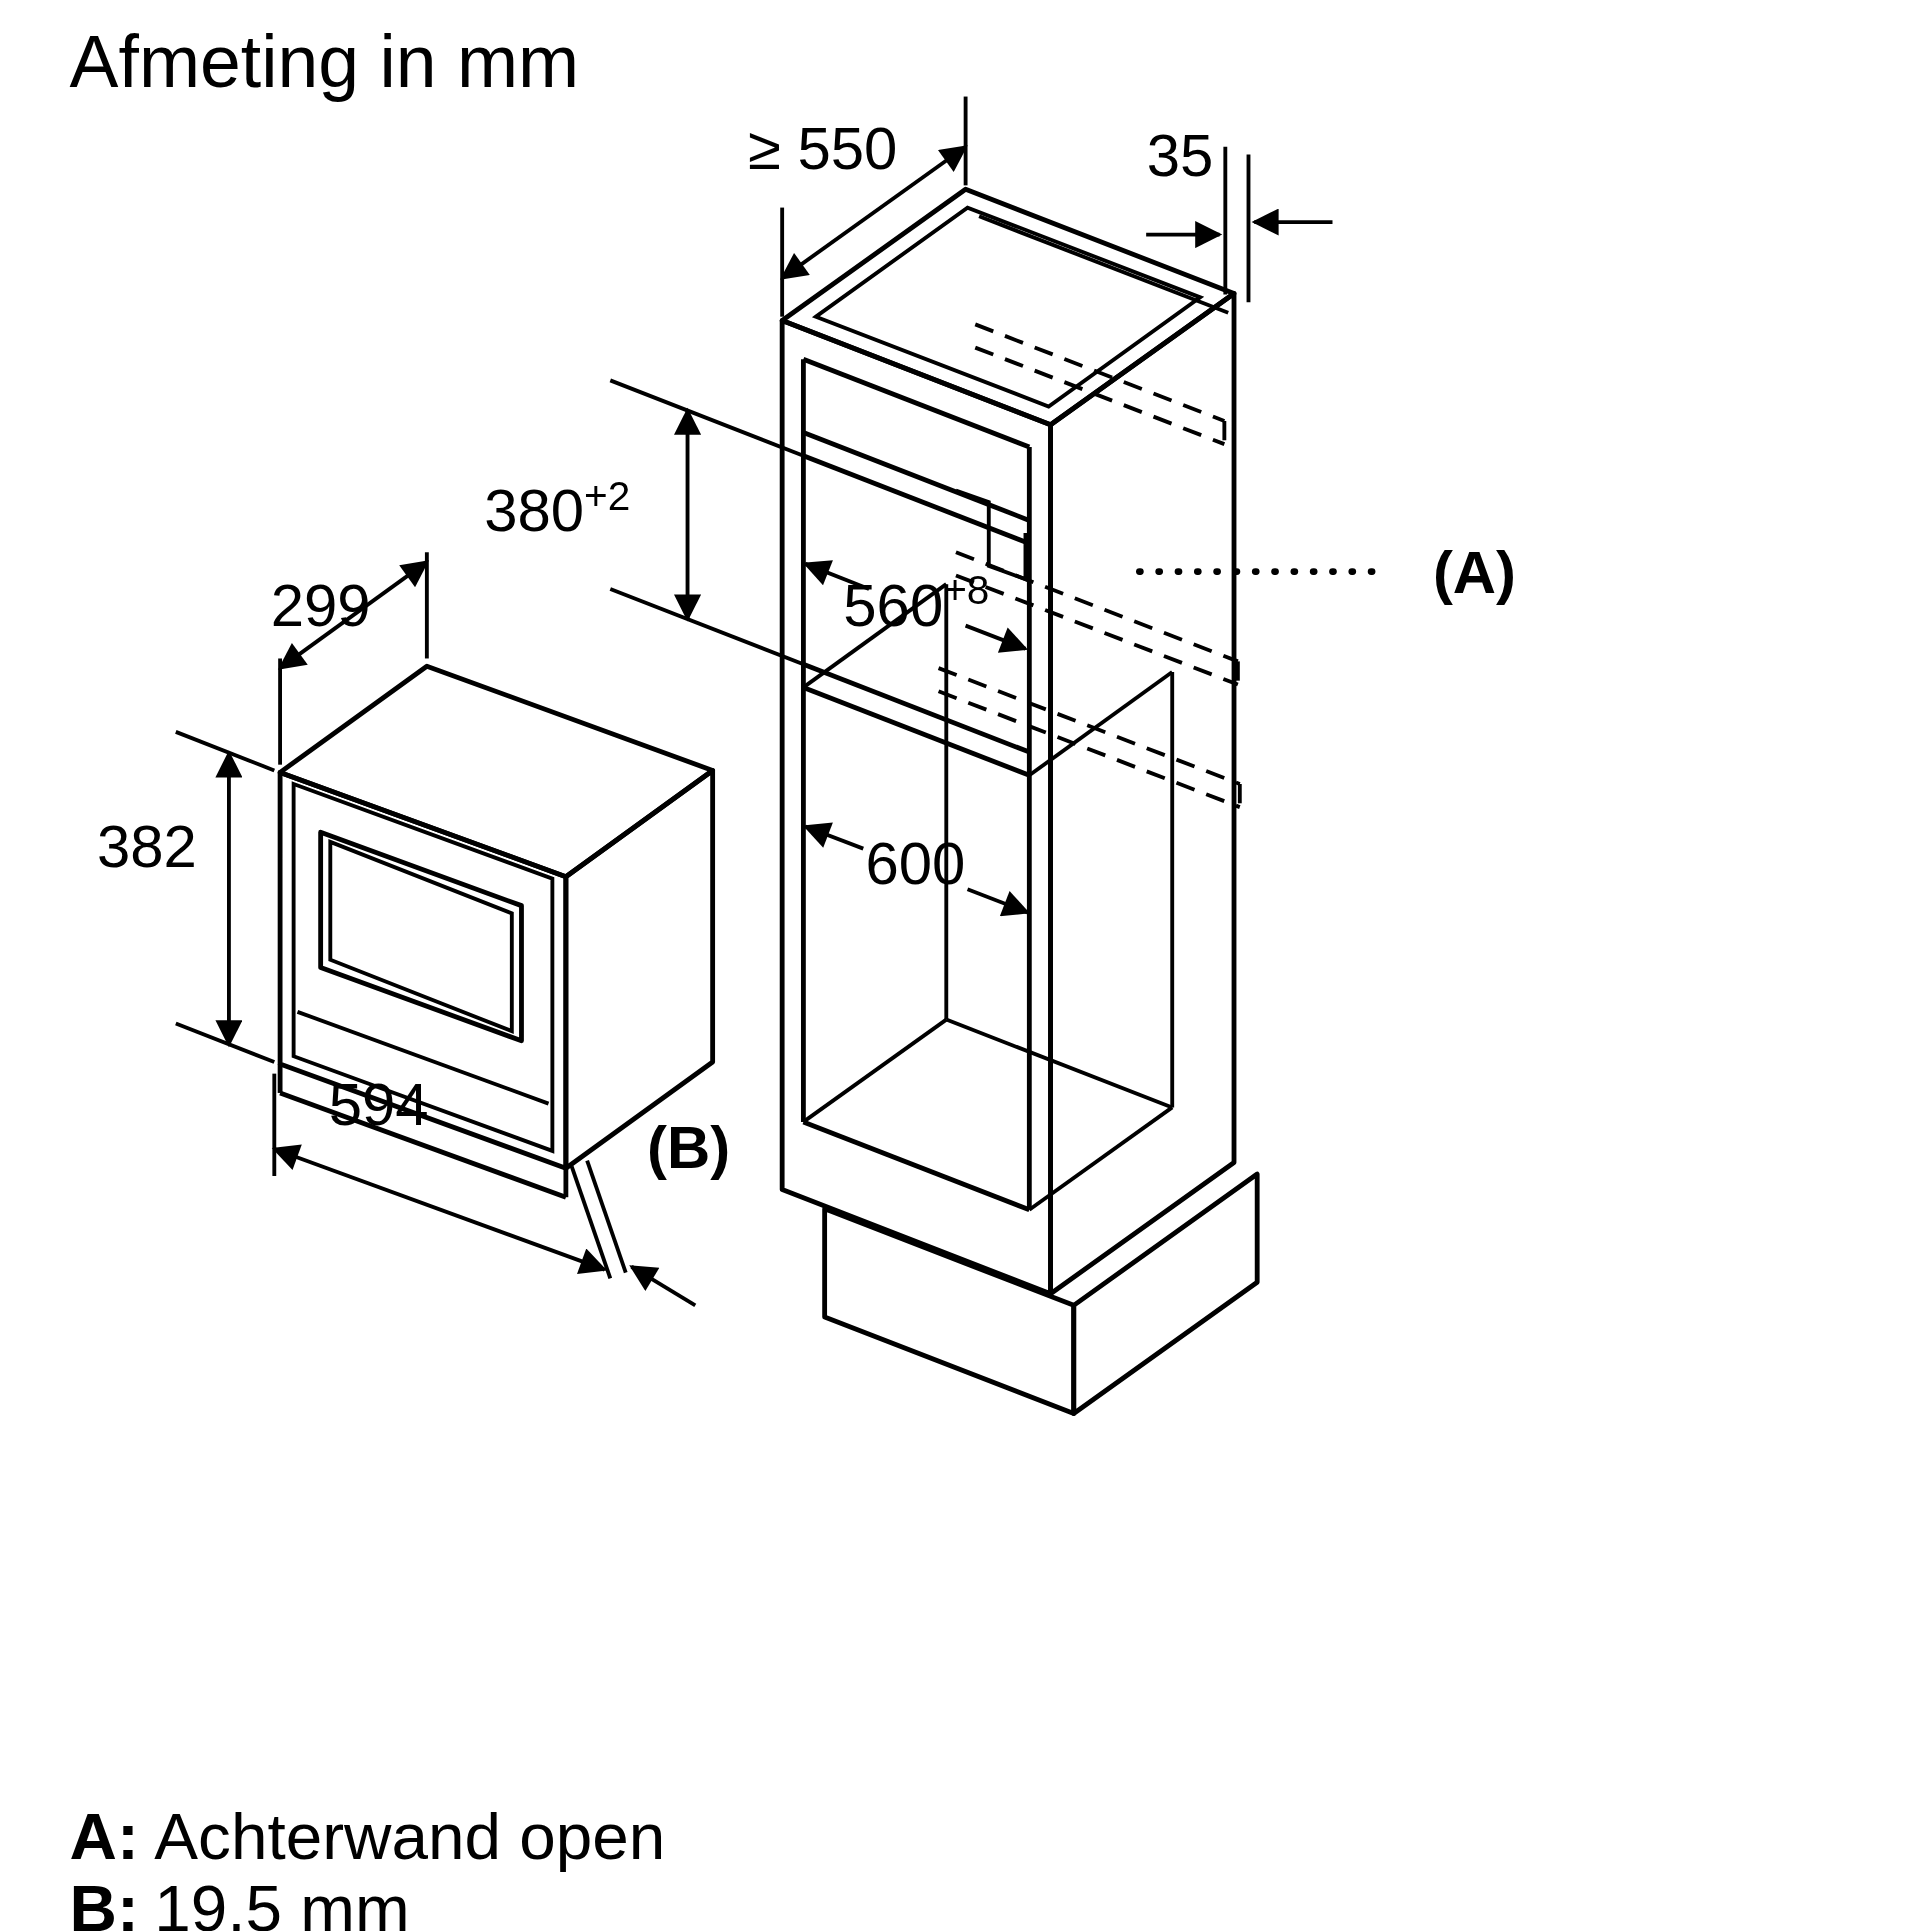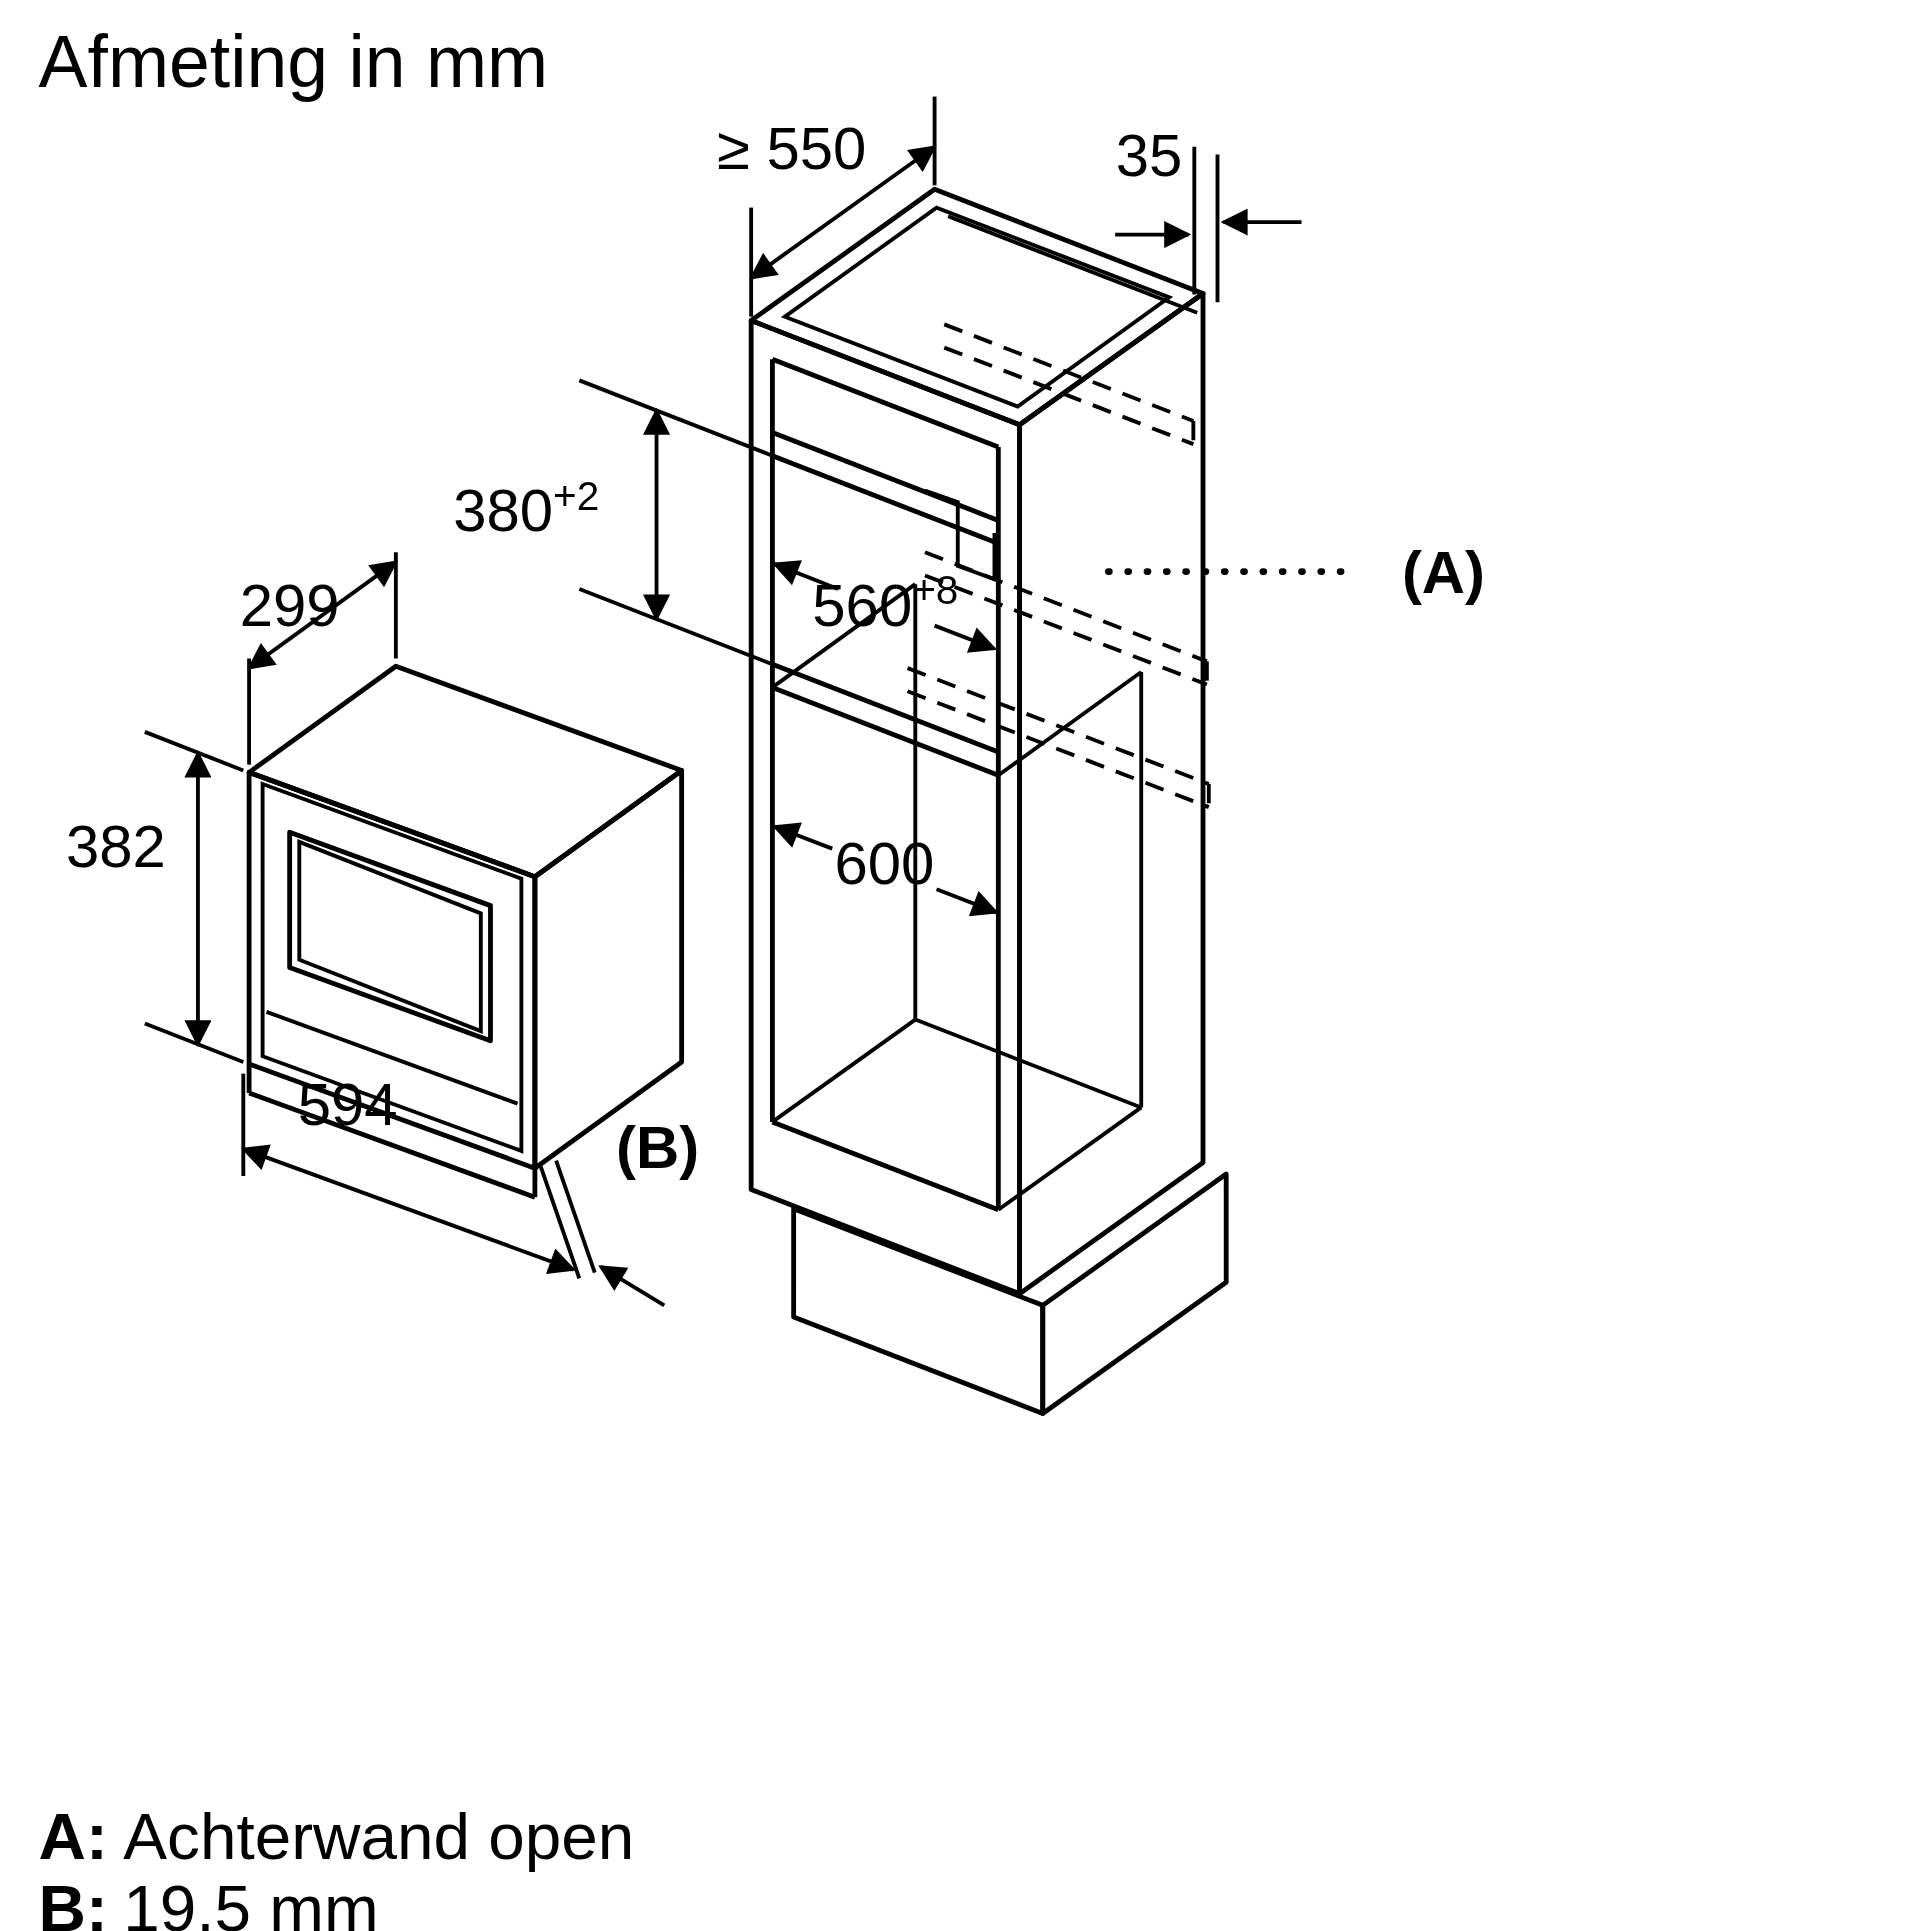--- a/index.html
+++ b/index.html
@@ -1,16 +1,16 @@
 <!DOCTYPE html>
 <html><head>
 <meta charset="utf-8">
 <style>
   html,body{margin:0;padding:0;background:#ffffff;}
-  .stage{width:1874px;height:1931px;position:relative;background:#ffffff;font-family:"Liberation Sans",sans-serif;}
+  .stage{width:1874px;height:1931px;position:relative;background:#ffffff;font-family:"Liberation Sans",sans-serif;margin-left:31px;}
   svg{display:block;}
   .ln{stroke:#000;stroke-width:5;fill:none;stroke-linejoin:round;}
   .thin{stroke:#000;stroke-width:4;fill:none;}
   .dash{stroke:#000;stroke-width:4;fill:none;stroke-dasharray:20 13;}
   .dot{stroke:#000;stroke-width:7;fill:none;stroke-linecap:round;stroke-dasharray:1 19;}
   .dim{stroke:#000;stroke-width:4;fill:none;}
   text{fill:#000;font-family:"Liberation Sans",sans-serif;}
   .dimtxt{font-size:62px;}
   .suptxt{font-size:42px;}
   .titletxt{font-size:76px;}

